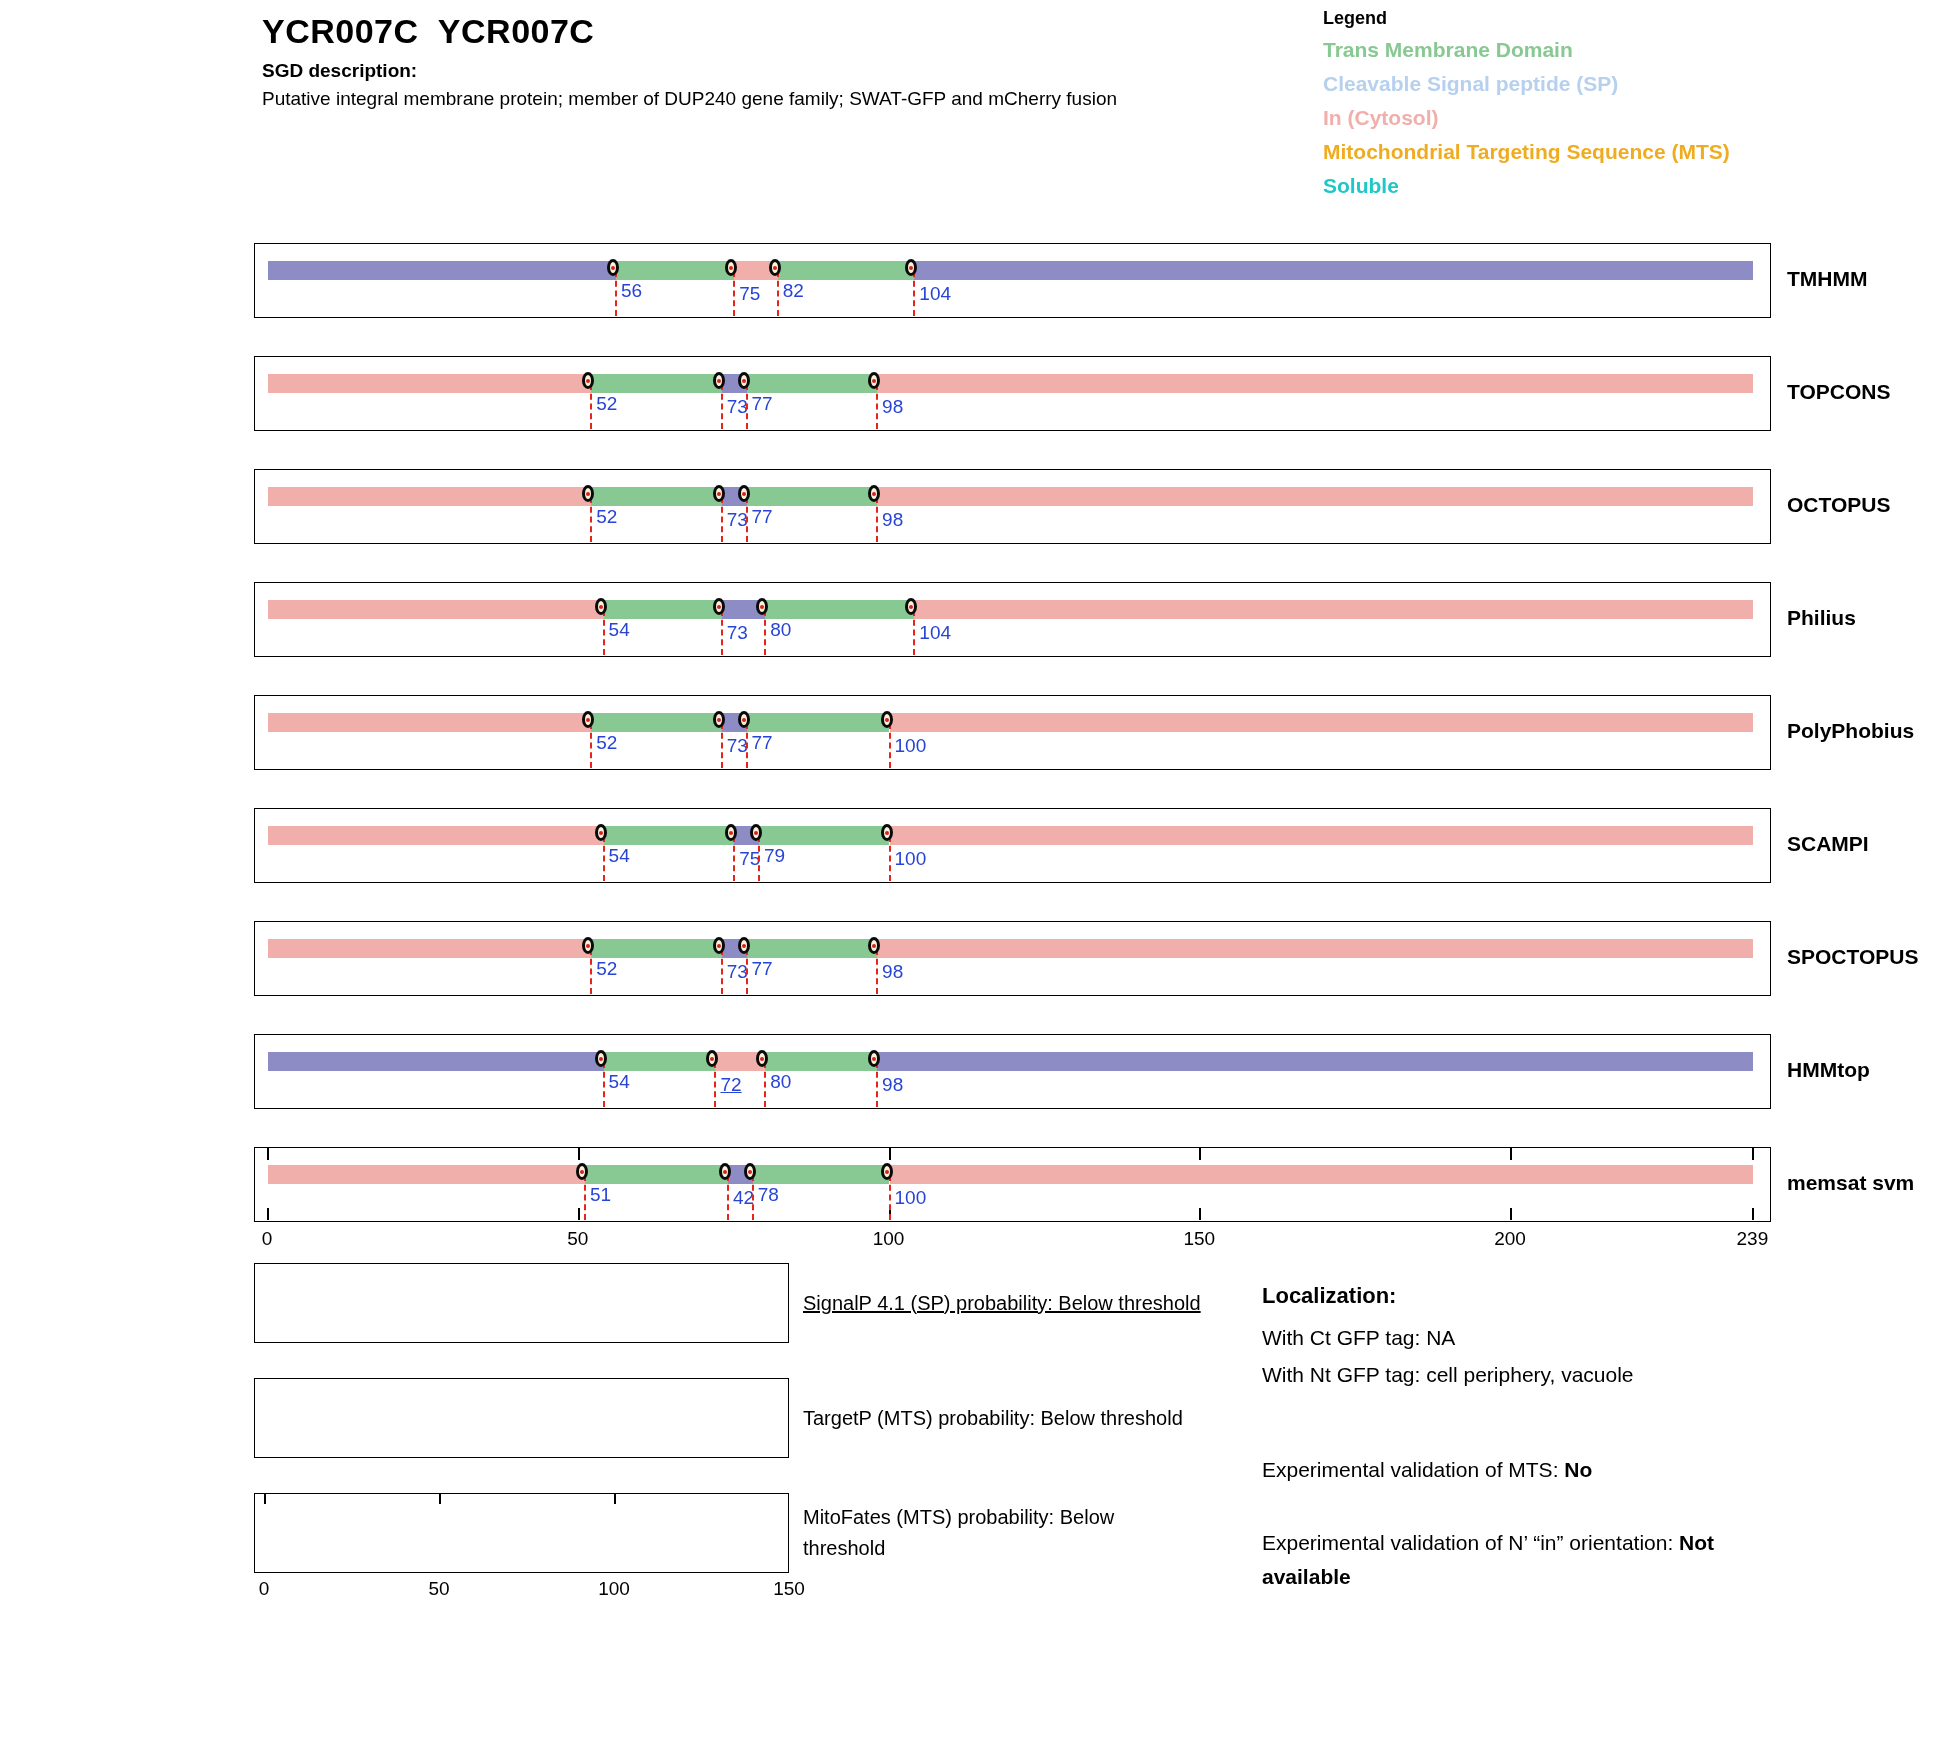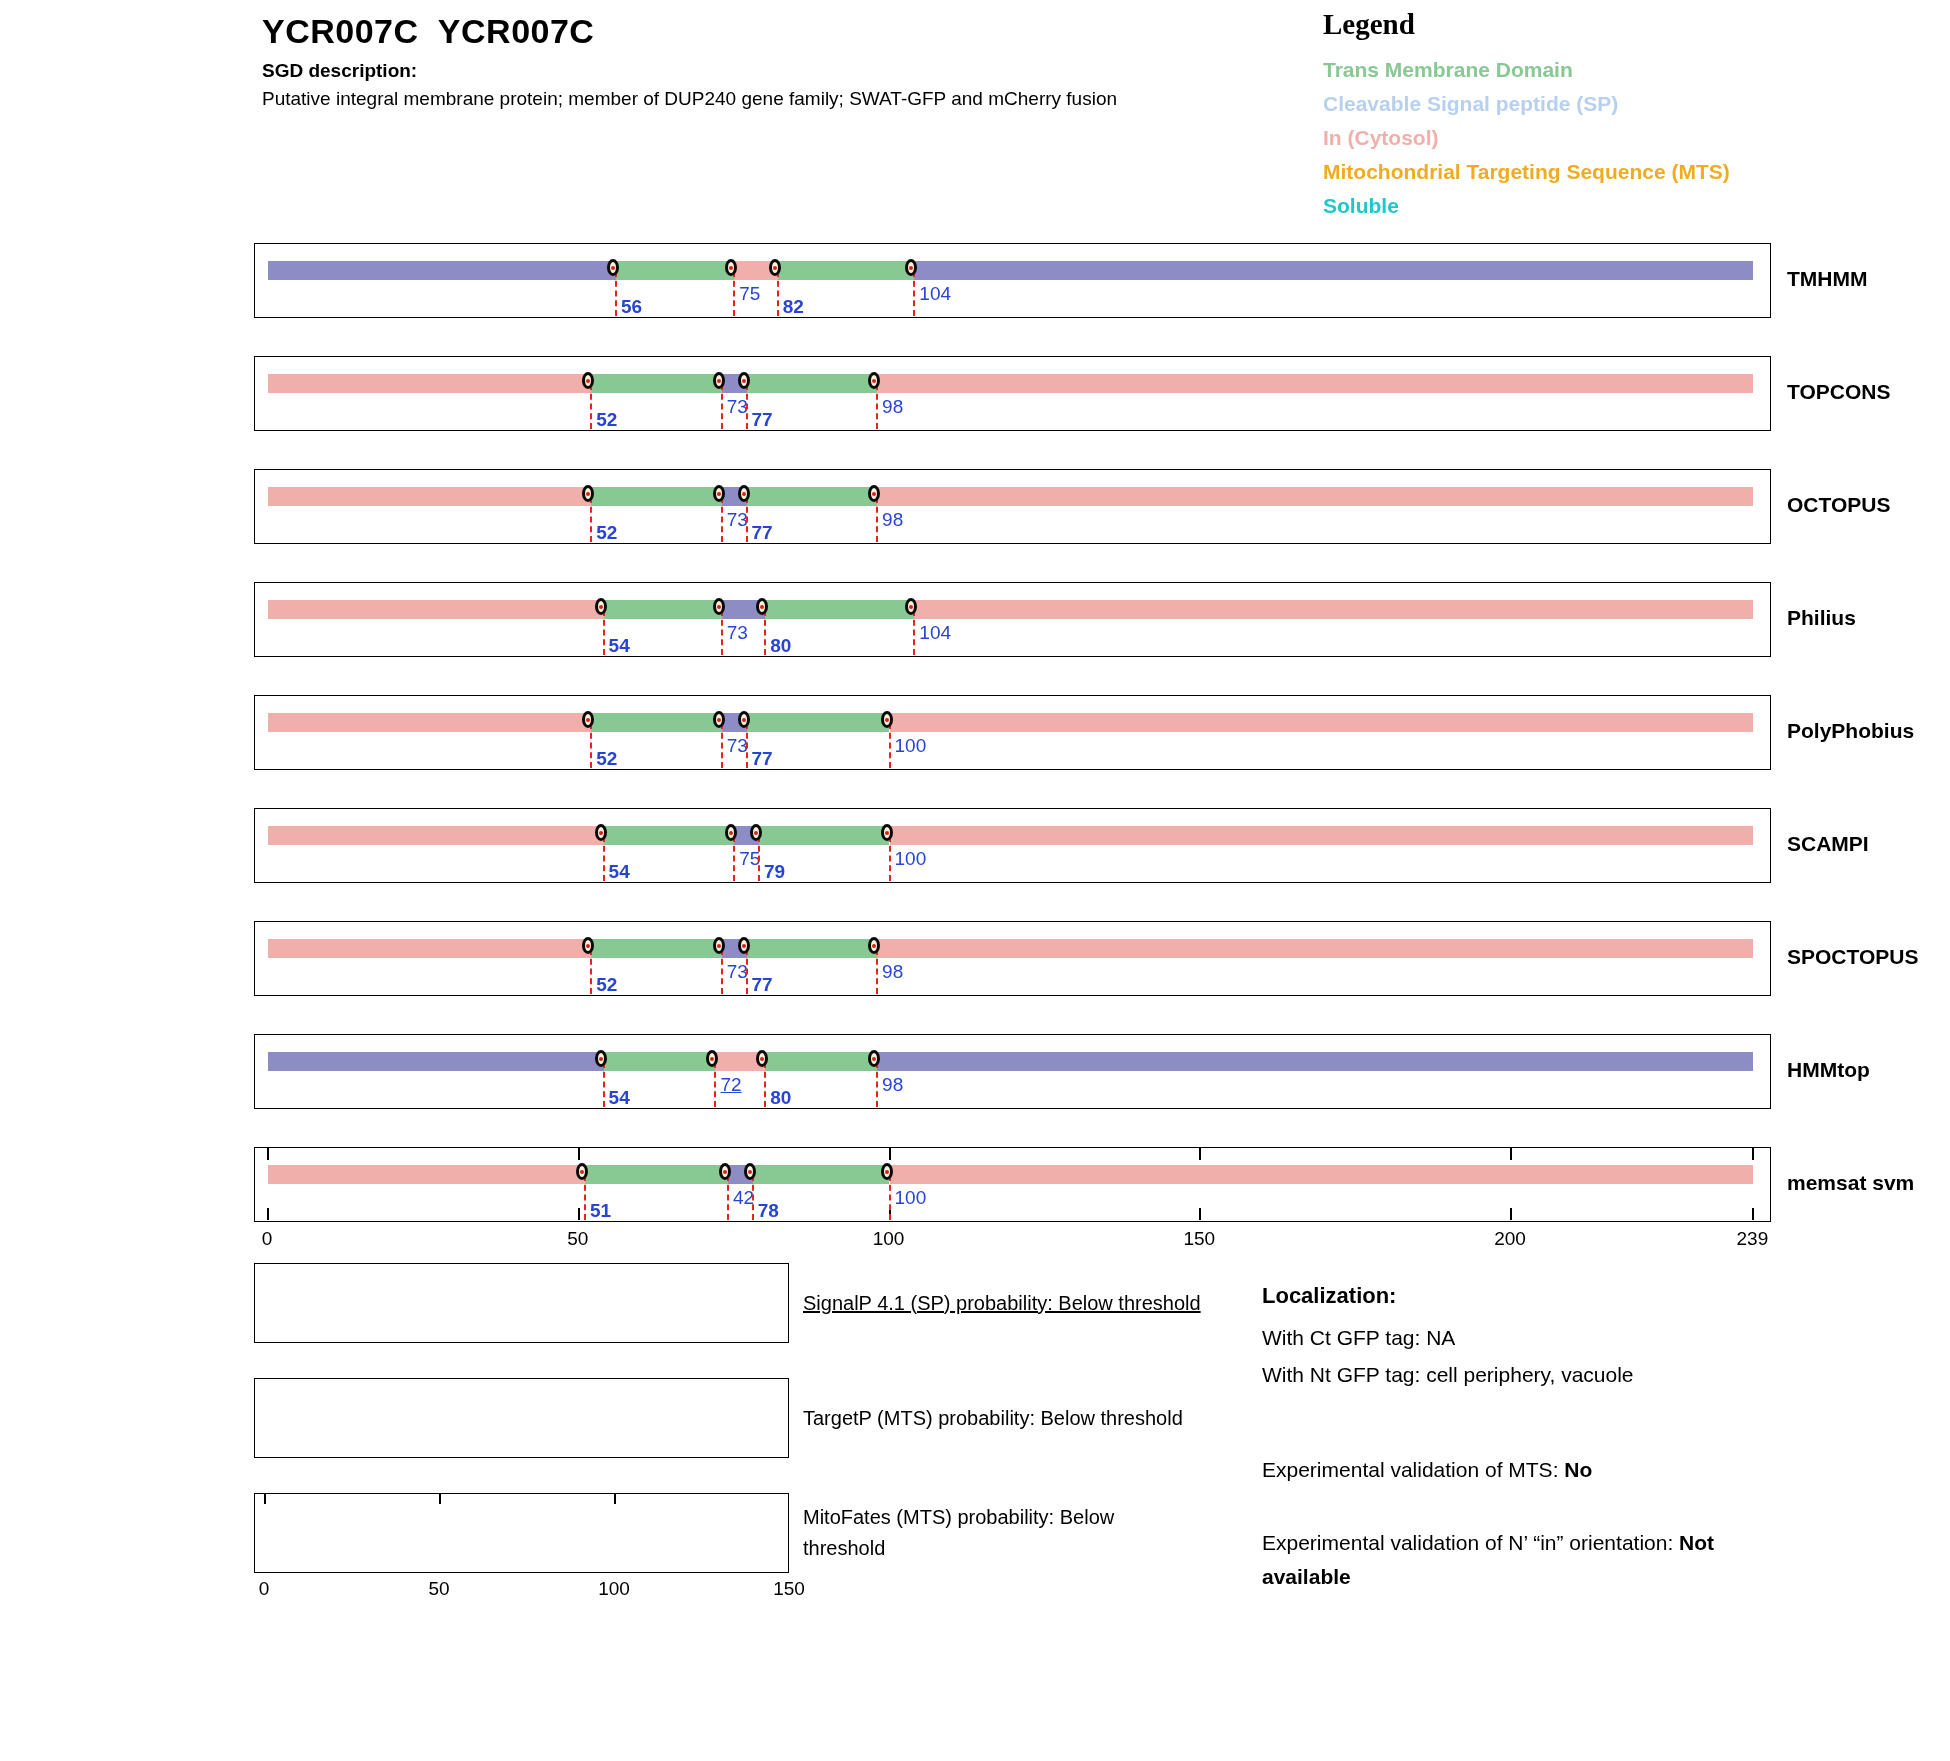--- a/index.html
+++ b/index.html
@@ -8,37 +8,37 @@
 
   .abs { position:absolute; }
 
   
   #page-title { left:262px; top:12px; font-size:34px; font-weight:bold; white-space:pre; letter-spacing:0.5px; }
   #sgd-label  { left:262px; top:60px; font-size:19px; font-weight:bold; }
   #sgd-desc   { left:262px; top:84px; font-size:19px; line-height:29px; }
 
   
   #legend { left:1323px; top:8px; }
-  #legend-title { font-size:29px; font-weight:bold; margin-bottom:12px;font-family:Liberation Serif, serif; }
+  #legend-title { font-size:18px; font-weight:bold; margin-bottom:4px; }
   .legend-item  { font-size:21px; font-weight:bold; line-height:34px; white-space:nowrap; }
 
   
   .track-row   { position:absolute; left:254px; width:1517px; height:75px; }
   .track-box   { position:absolute; left:0; top:0; width:1517px; height:75px;
                  border:1.5px solid #000; background:#fff; }
   .seg         { position:absolute; top:17px; height:19px; }
   .btick       { position:absolute; width:2px; background:#000; }
   .bline       { position:absolute; top:27px; height:45px; width:0; border-left:2px dashed #e5251b; }
   .marker      { position:absolute; top:15px; width:12px; height:17px; border:3px solid #0a0a0a;
                  border-radius:50%; background:#fcf2da; }
   .marker::after { content:""; position:absolute; left:50%; top:50%; width:4px; height:4px;
                  margin:-2px 0 0 -2px; border-radius:50%; background:#d42420; }
   .bnum        { position:absolute; font-size:19px; color:#2744d4; white-space:nowrap; }
   .bnum.hi     { top:39px; }
-  .bnum.lo     { top:52px;font-weight:bold; }
+  .bnum.lo     { top:36px; }
   .track-label { position:absolute; left:1533px; top:24px; font-size:21px; font-weight:bold; white-space:nowrap; }
 
   
   #xaxis { position:absolute; left:254px; top:1228px; width:1517px; height:26px; font-size:19px; }
   .xlab  { position:absolute; transform:translateX(-50%); }
 
   
   .pbox  { position:absolute; left:254px; width:535px; height:80px; border:1.5px solid #000; background:#fff; }
   .ptick { position:absolute; top:0; width:2px; height:10px; background:#000; }
   .pcap  { position:absolute; left:803px; width:435px; height:80px; font-size:20px; line-height:31px;

